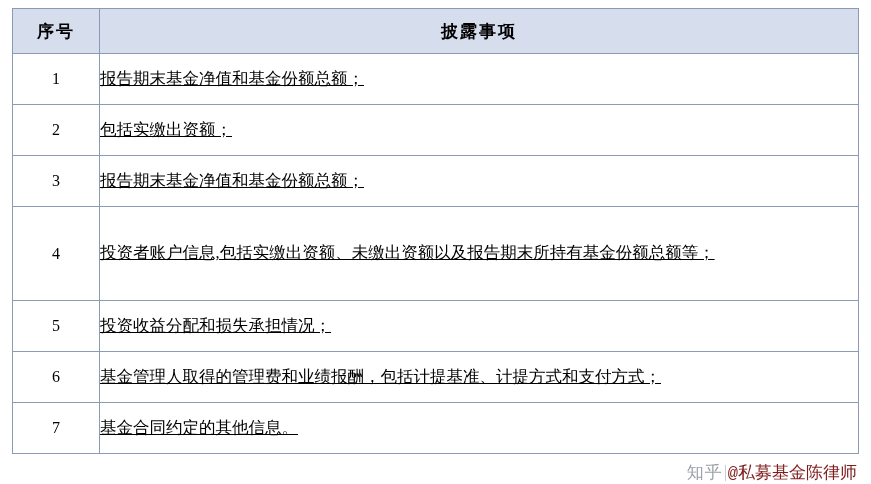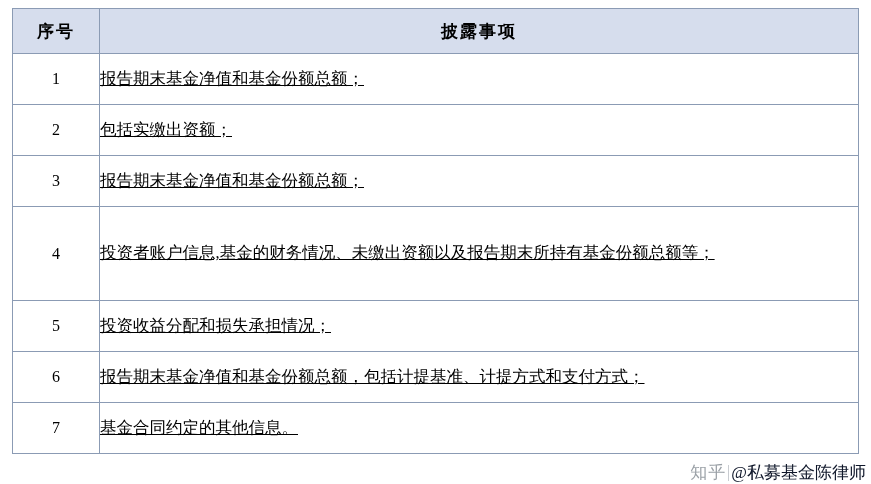--- a/index.html
+++ b/index.html
@@ -53,42 +53,42 @@
     text-align: left;
     font-size: 16.5px;
     padding: 6px 10px 6px 14px;
     line-height: 1.85;
     text-decoration: underline;
   }
   tr.row-h1 td { height: 50px; }
   tr.row-h2 td { height: 93px; }
   .watermark {
     position: absolute;
-    right: 5px;
+    right: 14px;
     bottom: 8px;
     display: flex;
     align-items: center;
     gap: 2px;
     color: #9aa0a6;
-    font-family: Liberation Serif, serif;
+    font-family: Liberation Mono, monospace;
     font-size: 17px;
   }
   .watermark .zhihu-logo {
     font-size: 17px;
     color: #9aa0a6;
     letter-spacing: 1px;
   }
   .watermark .wm-sep {
     display: inline-block;
     width: 1px;
     height: 16px;
     background: #c9ccd1;
   }
   .watermark .wm-name {
-    color: #0f172a;
+    color: #7f1d1d;
   }
 </style>
 </head>
 <body>
 
 <div class="page">
 
   <table class="disclosure-table">
     <thead>
       <tr>
@@ -104,29 +104,29 @@
       <tr class="row-h1">
         <td class="cell-no">2</td>
         <td class="cell-item">包括实缴出资额；</td>
       </tr>
       <tr class="row-h1">
         <td class="cell-no">3</td>
         <td class="cell-item">报告期末基金净值和基金份额总额；</td>
       </tr>
       <tr class="row-h2">
         <td class="cell-no">4</td>
-        <td class="cell-item">投资者账户信息,基金的财务情况、未缴出资额以及报告期末所持有基金份额总额等；</td>
+        <td class="cell-item">投资者账户信息,包括实缴出资额、未缴出资额以及报告期末所持有基金份额总额等；</td>
       </tr>
       <tr class="row-h1">
         <td class="cell-no">5</td>
         <td class="cell-item">投资收益分配和损失承担情况；</td>
       </tr>
       <tr class="row-h1">
         <td class="cell-no">6</td>
-        <td class="cell-item">报告期末基金净值和基金份额总额，包括计提基准、计提方式和支付方式；</td>
+        <td class="cell-item">基金管理人取得的管理费和业绩报酬，包括计提基准、计提方式和支付方式；</td>
       </tr>
       <tr class="row-h1">
         <td class="cell-no">7</td>
         <td class="cell-item">基金合同约定的其他信息。</td>
       </tr>
     </tbody>
   </table>
 
   <div class="watermark">
     <span class="zhihu-logo">知乎</span>

